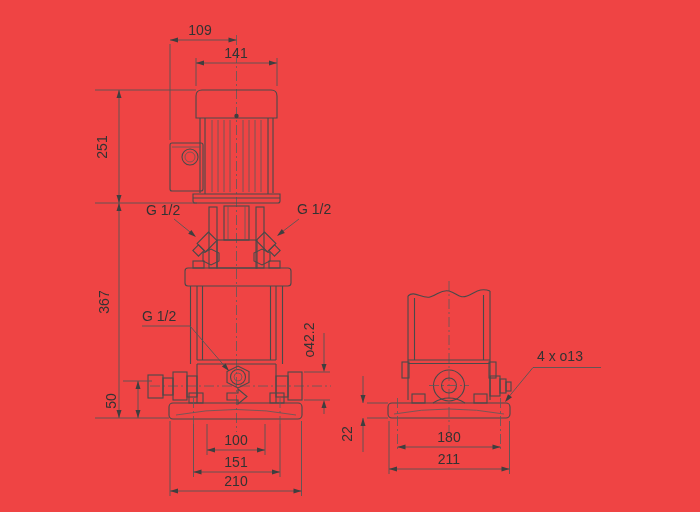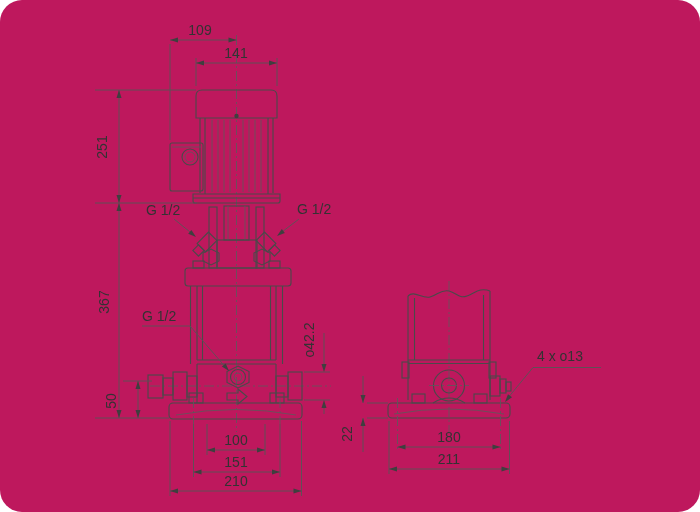--- a/index.html
+++ b/index.html
@@ -1,19 +1,18 @@
 <!DOCTYPE html>
 <html><head>
 <meta charset="utf-8">
 <style>
   html,body{margin:0;padding:0;background:#ffffff;}
   .canvas{
-    width:700px;height:512px;background:#be185d;position:relative;
+    width:700px;height:512px;background:#ef4444;position:relative;
     font-family:"Liberation Sans", sans-serif;
-    border-radius:22px;
   }
   svg{display:block;}
   svg text{
     font-family:"Liberation Sans", sans-serif;
     font-size:14px;
     fill:#333333;
   }
   .geo{stroke:#4a4a4a;stroke-width:1.1;fill:none;}
   .geo-thin{stroke:#5a5a5a;stroke-width:0.8;fill:none;}
   .dim{stroke:#565656;stroke-width:0.9;fill:none;}

